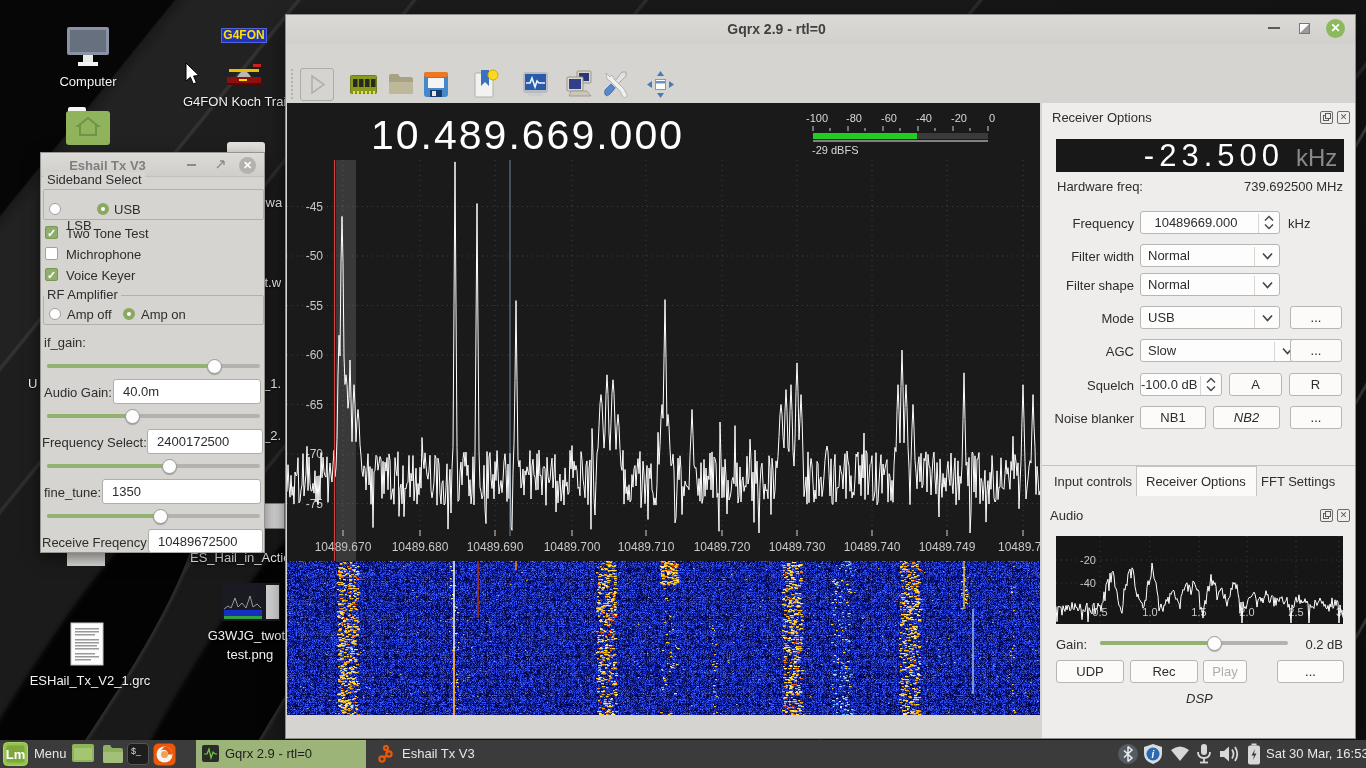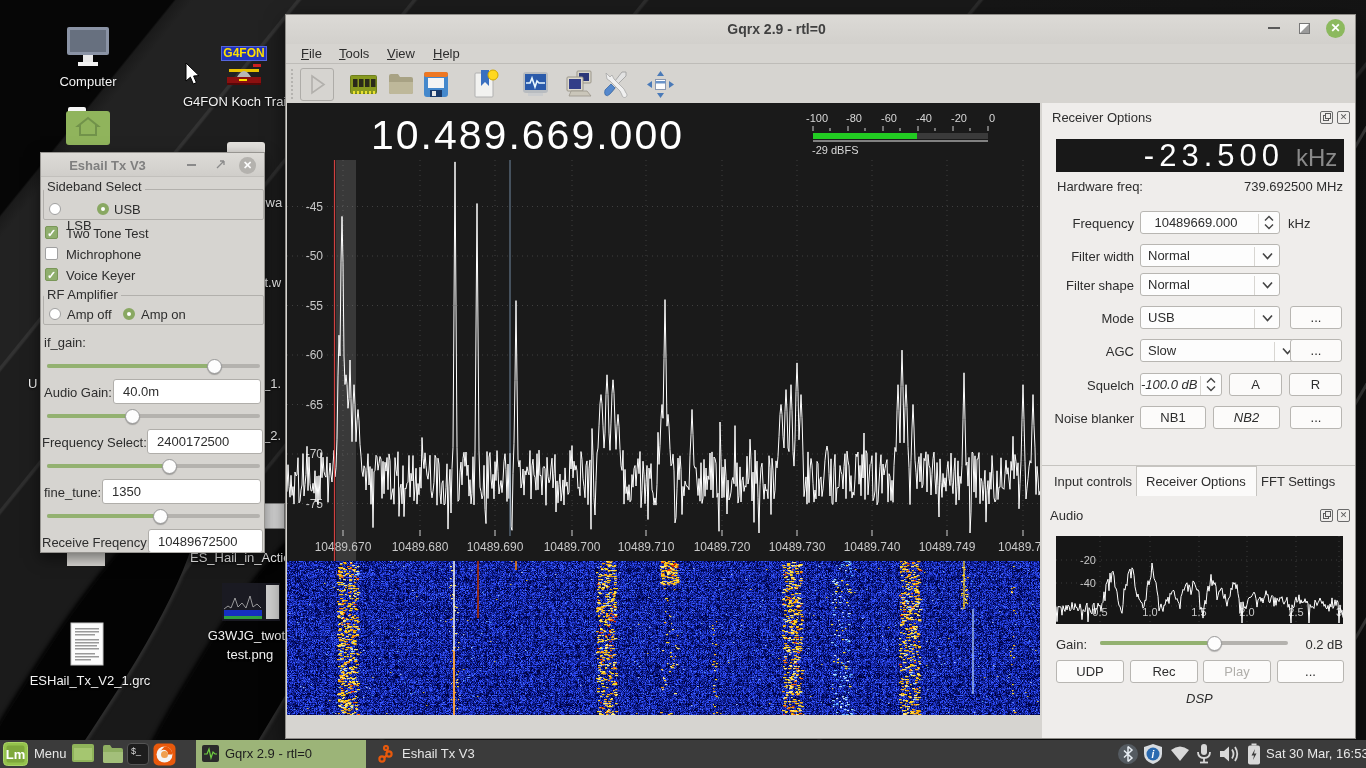--- a/index.html
+++ b/index.html
@@ -84,21 +84,21 @@
     <rect x="14" y="38" width="20" height="4" fill="#f2f2f2"></rect>
   </svg>
   <div class="icolabel" style="left:40px; top:74px; width:96px;">Computer</div>
 
   <svg class="abs" style="left:64px; top:105px;" width="48" height="42" viewBox="0 0 48 42">
     <rect x="4" y="2" width="18px" height="8" rx="2" fill="#f5f5f5"></rect>
     <rect x="2" y="6" width="44" height="34" rx="3" fill="#90b45c"></rect>
     <path d="M24 13 L34 21 L32 21 L32 30 L16 30 L16 21 L14 21 Z" fill="none" stroke="#71924a" stroke-width="2"></path>
   </svg>
 
-  <div class="abs" style="left:221px; top:46px; width:46px; height:15px; background:#2233bb; border:1px solid #5566dd;
+  <div class="abs" style="left:221px; top:28px; width:46px; height:15px; background:#2233bb; border:1px solid #5566dd;
        color:#ffe000; font-weight:bold; font-size:12px; text-align:center; line-height:13px; letter-spacing:0px;">G4FON</div>
   <svg class="abs" style="left:225px; top:61px;" width="38" height="24" viewBox="0 0 38 24">
     <rect x="2" y="16" width="34" height="6" fill="#8c1010"></rect>
     <rect x="2" y="22" width="34" height="2" fill="#550808"></rect>
     <rect x="4" y="8" width="30" height="3" fill="#e8c000"></rect>
     <rect x="28" y="3" width="8" height="3" fill="#cc2020"></rect>
     <path d="M12 16 Q19 4 26 16 Z" fill="#b8b8b8"></path>
     <rect x="14" y="18" width="8" height="2" fill="#ffe000"></rect>
   </svg>
   <div class="icolabel" style="left:150px; top:94px; width:200px; text-align:left; padding-left:33px;">G4FON Koch Trai</div>
@@ -147,26 +147,20 @@
   <div class="icolabel" style="left:170px; top:628px; width:160px;">G3WJG_twoto</div>
   <div class="icolabel" style="left:170px; top:647px; width:160px;">test.png</div>
 </div>
 
 <div class="abs" id="win">
   <div id="titlebar">
     <div class="t">Gqrx 2.9 - rtl=0</div>
     <div style="position:absolute; right:75px; top:12px; width:12px; height:2px; background:#5a5a5a;"></div>
     <div style="position:absolute; right:45px; top:8px; width:11px; height:11px; border:1px solid #777; background:linear-gradient(135deg,#fdfdfd 48%,#9a9a9a 52%);"></div>
     <div style="position:absolute; right:10px; top:4px; width:19px; height:19px; border-radius:50%; background:#8cb95e; color:#fff; text-align:center; font-size:12px; line-height:19px; font-weight:bold;">✕</div>
-  </div>
-  <div id="menubar">
-    <span style="left:15px;"><u>F</u>ile</span>
-    <span style="left:53px;"><u>T</u>ools</span>
-    <span style="left:101px;"><u>V</u>iew</span>
-    <span style="left:147px;"><u>H</u>elp</span>
   </div>
   <div id="toolbar">
     <div style="position:absolute; left:5px; top:4px; width:2px; height:30px; border-left:2px dotted #b5b3af;"></div>
     <div style="position:absolute; left:14px; top:3px; width:34px; height:33px; border:1px solid #aeaca8; border-radius:3px;">
       <svg width="32" height="31">
           <path d="M11 7 L23 15.5 L11 24 Z" fill="none" stroke="#b2b0ac" stroke-width="1.6"></path>
         </svg>
     </div>
 
     <svg style="position:absolute; left:63px; top:6px;" width="29" height="27" viewBox="0 0 29 27">
@@ -2752,21 +2746,21 @@
 <div class="combo" style="left:1140px; top:339px; width:160px; height:23px;">
       <span style="position:absolute; left:7px; top:3px;">Slow</span>
       <svg style="position:absolute; right:6px; top:7px;" width="11" height="8">
       <path d="M1 1.5 L5.5 6.5 L10 1.5" stroke="#444" stroke-width="1.6" fill="none"></path>
     </svg>
       <div style="position:absolute; right:24px; top:2px; height:19px; border-left:1px solid #d8d6d2;"></div>
   </div>
 <div class="btn" style="left:1290px; top:339px; width:52px; height:23px; line-height:22px; color:#2d2d2d;">...</div>
 <div class="rlab" style="left:1030px; top:378px; width:104px;">Squelch</div>
 <div class="spin" style="left:1140px; top:373px; width:82px; height:23px;">
-      <span style="position:absolute; left:0; right:28px; top:3px; text-align:center;font-style:italic;">-100.0 dB</span>
+      <span style="position:absolute; left:0; right:28px; top:3px; text-align:center;">-100.0 dB</span>
       <div style="position:absolute; right:20px; top:2px; height:19px; border-left:1px solid #d8d6d2;"></div>
       <svg style="position:absolute; right:5px; top:3px;" width="10" height="7">
       <path d="M1 5.5 L5 1.5 L9 5.5" stroke="#444" stroke-width="1.4" fill="none"></path>
     </svg>
       <svg style="position:absolute; right:5px; bottom:3px;" width="10" height="7">
       <path d="M1 1.5 L5 5.5 L9 1.5" stroke="#444" stroke-width="1.4" fill="none"></path>
     </svg>
   </div>
 <div class="btn" style="left:1229px; top:373px; width:53px; height:23px; line-height:22px; color:#2d2d2d;">A</div>
 <div class="btn" style="left:1289px; top:373px; width:53px; height:23px; line-height:22px; color:#2d2d2d;">R</div>
@@ -2806,35 +2800,35 @@
     <line x1="0" y1="70" x2="287" y2="70" stroke="#3a3a3a" stroke-width="1" stroke-dasharray="1,4"></line>
   <polyline points="0,70.6 1,85.6 2,70.5 3,70.8 4,70.7 5,71.2 6,79.2 7,69.7 8,73.2 9,75.4 10,69.4 11,73.9 12,69.1 13,70.1 14,74.9 15,73.6 16,66.4 17,72.7 18,73.8 19,67.5 20,71.4 21,71.5 22,74.9 23,73.2 24,67.9 25,72.9 26,83.6 27,73.6 28,74.5 29,75.7 30,69.7 31,67.0 32,85.9 33,71.7 34,73.8 35,76.8 36,77.9 37,68.8 38,67.1 39,78.2 40,72.4 41,73.2 42,67.1 43,70.1 44,69.1 45,75.4 46,67.3 47,66.3 48,55.8 49,64.8 50,48.3 51,46.1 52,43.2 53,54.7 54,37.1 55,46.3 56,36.2 57,35.2 58,39.9 59,51.5 60,52.2 61,55.8 62,64.3 63,69.7 64,70.4 65,74.8 66,77.3 67,68.7 68,52.7 69,54.1 70,48.2 71,49.7 72,38.0 73,35.2 74,33.0 75,42.2 76,31.8 77,33.5 78,39.3 79,50.8 80,55.4 81,60.9 82,58.0 83,63.1 84,64.1 85,66.4 86,66.7 87,72.2 88,70.4 89,64.1 90,64.5 91,51.4 92,44.7 93,48.9 94,44.1 95,41.0 96,27.0 97,34.6 98,42.3 99,44.7 100,46.7 101,54.9 102,60.4 103,74.9 104,71.5 105,67.9 106,72.2 107,75.5 108,69.0 109,69.2 110,63.5 111,65.4 112,61.1 113,67.5 114,57.3 115,58.4 116,55.7 117,54.4 118,54.7 119,60.3 120,63.5 121,62.5 122,65.4 123,67.4 124,72.8 125,60.5 126,57.8 127,53.4 128,54.4 129,50.9 130,48.0 131,46.8 132,55.5 133,48.8 134,51.3 135,58.6 136,53.9 137,44.9 138,46.0 139,48.7 140,51.6 141,54.3 142,53.6 143,56.0 144,73.5 145,71.1 146,73.3 147,82.1 148,71.0 149,64.3 150,68.1 151,56.5 152,50.1 153,55.2 154,48.3 155,38.4 156,49.7 157,44.5 158,48.5 159,46.6 160,50.5 161,63.9 162,59.7 163,55.2 164,54.9 165,52.4 166,52.1 167,59.4 168,62.6 169,58.2 170,65.0 171,70.2 172,64.0 173,61.6 174,60.8 175,52.0 176,53.8 177,46.3 178,48.3 179,46.7 180,52.8 181,48.5 182,57.5 183,62.7 184,77.5 185,66.1 186,87.0 187,65.8 188,72.1 189,70.6 190,72.8 191,68.5 192,63.7 193,61.6 194,61.4 195,61.1 196,59.7 197,57.8 198,56.1 199,58.2 200,62.8 201,71.1 202,64.0 203,62.7 204,61.0 205,65.4 206,62.0 207,67.0 208,62.1 209,60.0 210,54.7 211,59.1 212,58.4 213,66.1 214,66.6 215,61.9 216,59.4 217,60.4 218,70.3 219,61.5 220,69.3 221,62.2 222,64.2 223,65.6 224,61.4 225,62.4 226,60.7 227,66.0 228,68.2 229,65.9 230,64.5 231,61.3 232,71.3 233,68.2 234,74.6 235,87.0 236,68.8 237,71.7 238,71.2 239,64.7 240,61.1 241,66.3 242,65.1 243,58.8 244,67.6 245,63.8 246,67.0 247,65.5 248,66.4 249,62.7 250,66.9 251,65.0 252,67.7 253,87.0 254,68.5 255,71.4 256,70.5 257,71.0 258,72.5 259,64.1 260,66.3 261,69.5 262,66.8 263,65.0 264,62.0 265,64.9 266,67.6 267,65.4 268,70.3 269,68.3 270,72.2 271,72.8 272,69.4 273,75.3 274,67.9 275,71.1 276,61.9 277,72.4 278,70.0 279,63.8 280,69.5 281,64.4 282,66.2 283,87.0 284,68.9 285,76.6 286,74.2 287,81.6" fill="none" stroke="#ffffff" stroke-width="1"></polyline>
 </svg>
 <div class="lbl" style="left:1056px; top:637px;">Gain:</div>
 <div class="track abs" style="left:1100px; top:641px; width:188px;"></div>
 <div class="trackfill abs" style="left:1100px; top:641px; width:108px;"></div>
 <div class="knob abs" style="left:1207px; top:636px;"></div>
 <div class="rlab" style="left:1300px; top:637px; width:43px;">0.2 dB</div>
 <div class="btn" style="left:1056px; top:660px; width:68px; height:23px; line-height:22px; color:#2d2d2d;">UDP</div>
 <div class="btn" style="left:1130px; top:660px; width:68px; height:23px; line-height:22px; color:#2d2d2d;">Rec</div>
-<div class="btn" style="left:1203px; top:660px; width:68px; height:23px; line-height:22px; color:#b0aeaa;">Play</div>
+<div class="btn" style="left:1203px; top:660px; width:44px; height:23px; line-height:22px; color:#b0aeaa;">Play</div>
 <div class="btn" style="left:1277px; top:660px; width:67px; height:23px; line-height:22px; color:#2d2d2d;">...</div>
 <div class="lbl" style="left:1186px; top:691px; font-style:italic;">DSP</div>
 
 <div class="abs" id="dlg">
   <div class="dtitle">
       <div class="t">Eshail Tx V3</div>
     <div style="position:absolute; right:68px; top:11px; width:9px; height:2px; background:#8a8a8a;"></div>
     <svg style="position:absolute; right:38px; top:6px;" width="11" height="11">
         <path d="M2 9 L9 2 M9 2 L5 2 M9 2 L9 6" stroke="#8a8a8a" stroke-width="1.3" fill="none"></path>
       </svg>
     <div style="position:absolute; right:8px; top:4px; width:17px; height:17px; border-radius:50%; background:#b4b2ae; color:#fdfdfd; text-align:center; font-size:11px; line-height:17px; font-weight:bold;">✕</div>
   </div>
   <div class="gbox" style="left:2px; top:36px; width:221px; height:31px;"></div>
-<div class="gboxlab" style="left:3px; top:26px;">Sideband Select</div>
+<div class="gboxlab" style="left:3px; top:19px;">Sideband Select</div>
 <div class="radio" style="left:8px; top:50px;"></div>
 <div class="dlabel" style="left:26px; top:49px;margin-top:16px;">LSB</div>
 <div class="radio on" style="left:56px; top:50px;"></div>
 <div class="dlabel" style="left:73px; top:49px;">USB</div>
 <div class="cb on" style="left:4px; top:73px;">✓</div>
 <div class="dlabel" style="left:25px; top:73px;">Two Tone Test</div>
 <div class="cb" style="left:4px; top:94px;"></div>
 <div class="dlabel" style="left:25px; top:94px;">Michrophone</div>
 <div class="cb on" style="left:4px; top:115px;">✓</div>
 <div class="dlabel" style="left:25px; top:115px;">Voice Keyer</div>

